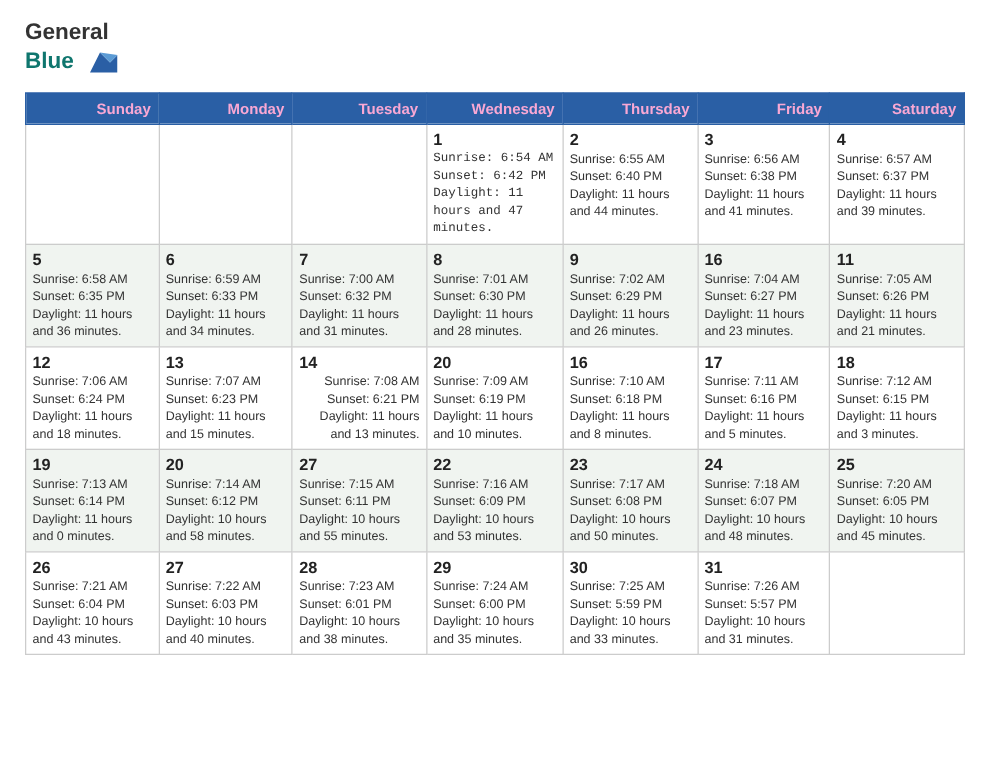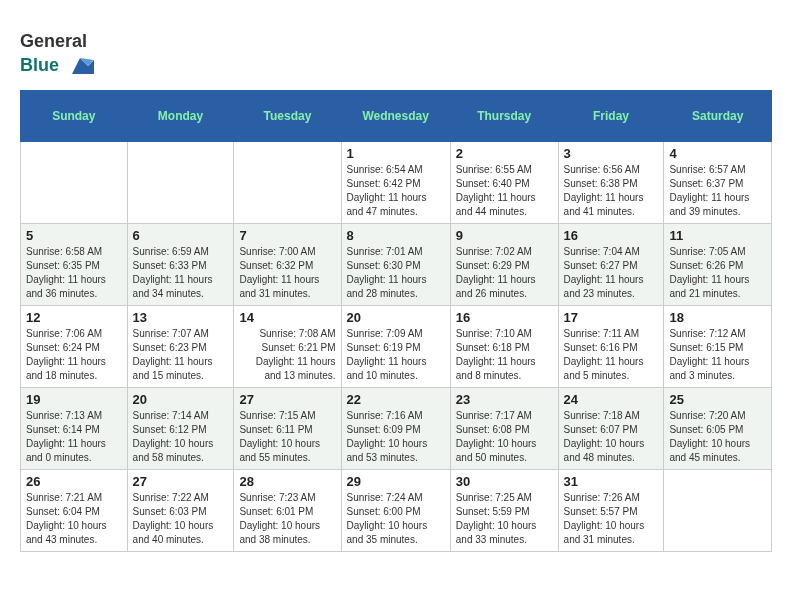--- a/index.html
+++ b/index.html
@@ -5,21 +5,20 @@
     * { box-sizing: border-box; margin: 0; padding: 0; }
     body {
       font-family: Arial, sans-serif;
       background: #fff;
       width: 792px;
       min-height: 612px;
     }
     .page {
       width: 792px;
       padding: 16px 20px 20px 20px;
-      margin-top: 16px;
     }
     .header {
       display: flex;
       align-items: flex-start;
       justify-content: space-between;
       margin-bottom: 10px;
     }
     .logo {
       display: flex;
       align-items: center;
@@ -49,25 +48,25 @@
       font-size: 14px;
       color: #444;
     }
     .calendar {
       width: 100%;
       border-collapse: collapse;
       border: 1px solid #ccc;
     }
     .calendar th {
       background-color: #2a5fa5;
-      color: #86efac;
+      color: #f9a8d4;
       font-size: 12px;
       font-weight: bold;
-      padding: 18px 6px;
-      text-align: center;
+      padding: 5px 6px;
+      text-align: right;
       border: 1px solid #2a5fa5;
     }
     .calendar td {
       vertical-align: top;
       width: 113px;
       min-height: 80px;
       border: 1px solid #ccc;
       padding: 4px 5px;
       font-size: 10.5px;
       color: #333;
@@ -125,21 +124,21 @@
           <th>Saturday</th>
         </tr>
     </thead>
     <tbody id="calendar-body">
     <tr class="row-bg-white">
           <td class="empty"></td>
           <td class="empty"></td>
           <td class="empty"></td>
           <td>
             <span class="day-num">1</span>
-            <div class="day-info" style="white-space: pre-line;">Sunrise: 6:54 AM
+            <div class="day-info" style="white-space: pre-line; font-family: Liberation Mono, monospace;">Sunrise: 6:54 AM
 Sunset: 6:42 PM
 Daylight: 11 hours and 47 minutes.</div>
           </td>
           <td>
             <span class="day-num">2</span>
             <div class="day-info" style="white-space: pre-line;">Sunrise: 6:55 AM
 Sunset: 6:40 PM
 Daylight: 11 hours and 44 minutes.</div>
           </td>
           <td>

